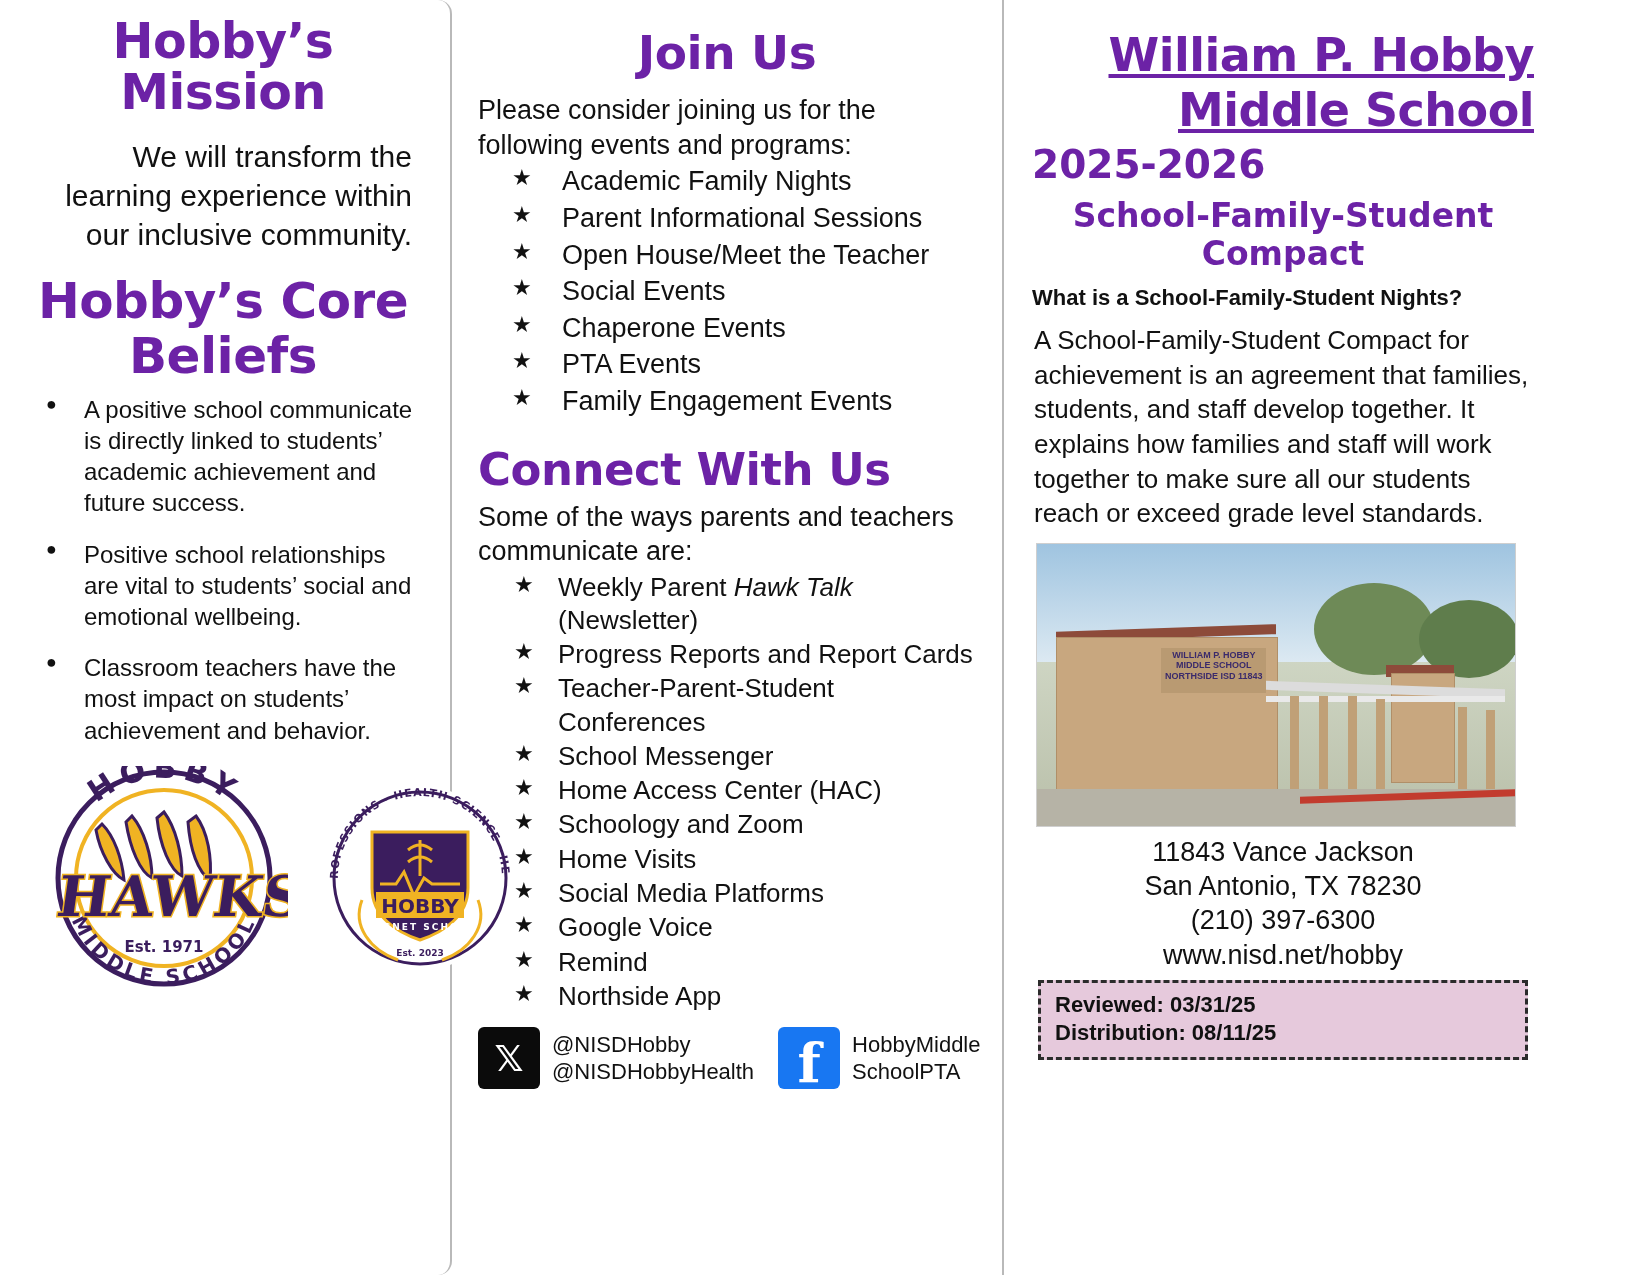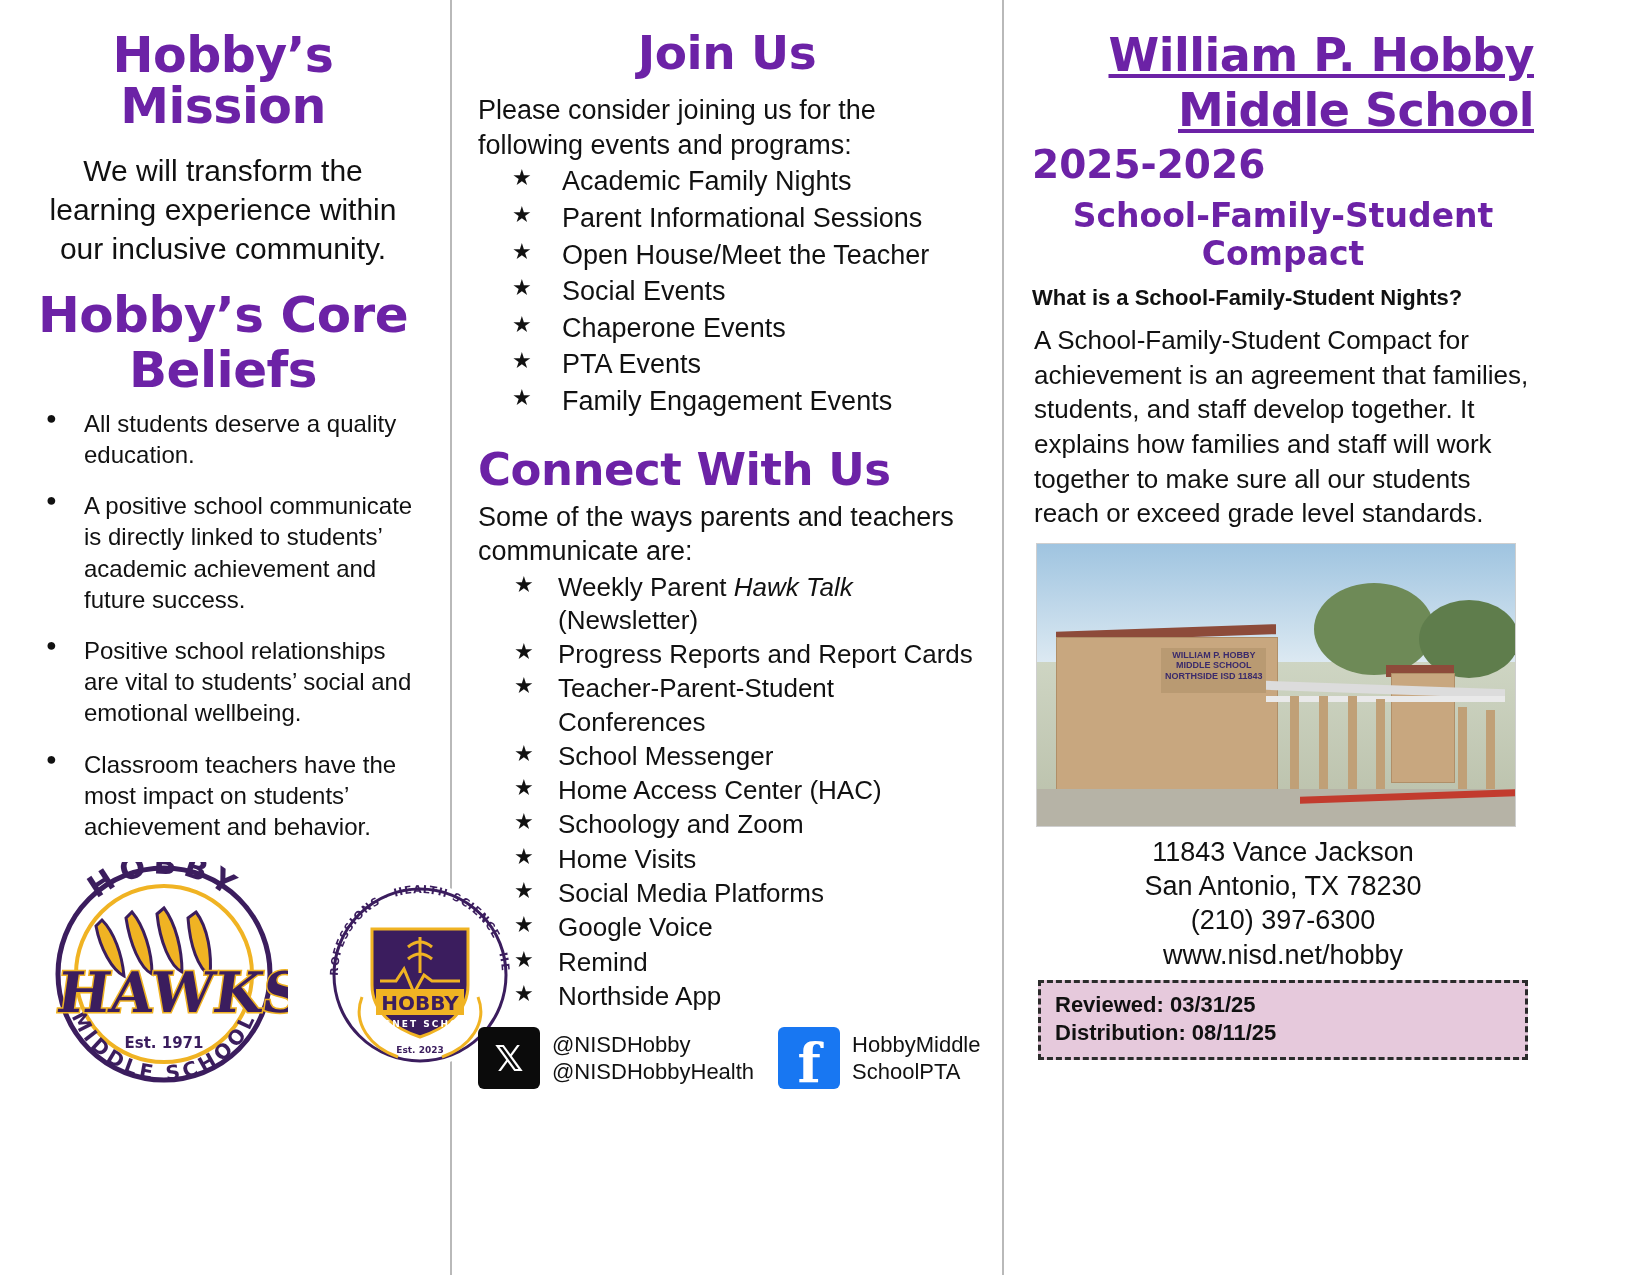--- a/index.html
+++ b/index.html
@@ -19,22 +19,23 @@
     width: 1650px;
     height: 1275px;
     box-sizing: border-box;
   }
   .panel {
     box-sizing: border-box;
     position: relative;
   }
   .panel-left {
     width: 452px;
-    padding: 22px 32px 0 28px;
+    padding: 8px 32px 0 28px;
     border-right: 2px solid #b9b9b9;
+    border-radius: 14px;
   }
   .panel-mid {
     width: 552px;
     padding: 22px 26px 0 26px;
     border-right: 2px solid #b9b9b9;
   }
   .panel-right {
     width: 550px;
     padding: 22px 20px 0 28px;
   }
@@ -89,21 +90,21 @@
     margin: 6px 0 12px 0;
     line-height: 1.15;
     color: #6c22a6;
     font-family: "DejaVu Sans", sans-serif;
     font-weight: bold;
   }
 
   
   .mission-text {
     font-size: 30px;
-    text-align: center;
+    text-align: right;
     line-height: 1.3;
     margin: 0 6px;
     color: #111;
   }
   .intro-text {
     font-size: 27px;
     line-height: 1.28;
     margin: 0 0 2px 0;
   }
   .question {
@@ -279,21 +280,20 @@
 
   <div class="panel panel-left">
 
     <div class="purple-title h-mission">Hobby’s Mission</div>
 
     <div class="mission-text">We will transform the learning experience within our inclusive community.</div>
 
     <div class="purple-title h-core">Hobby’s Core Beliefs</div>
 
     <ul class="dot-list">
-      <li>All students deserve a quality education.</li>
       <li>A positive school communicate is directly linked to students’ academic achievement and future success.</li>
       <li>Positive school relationships are vital to students’ social and emotional wellbeing.</li>
       <li>Classroom teachers have the most impact on students’ achievement and behavior.</li>
     </ul>
 
     <div class="logos">
 
       <div class="logo-hawks">
         <svg viewBox="0 0 248 225" width="248" height="225">
           <defs>

